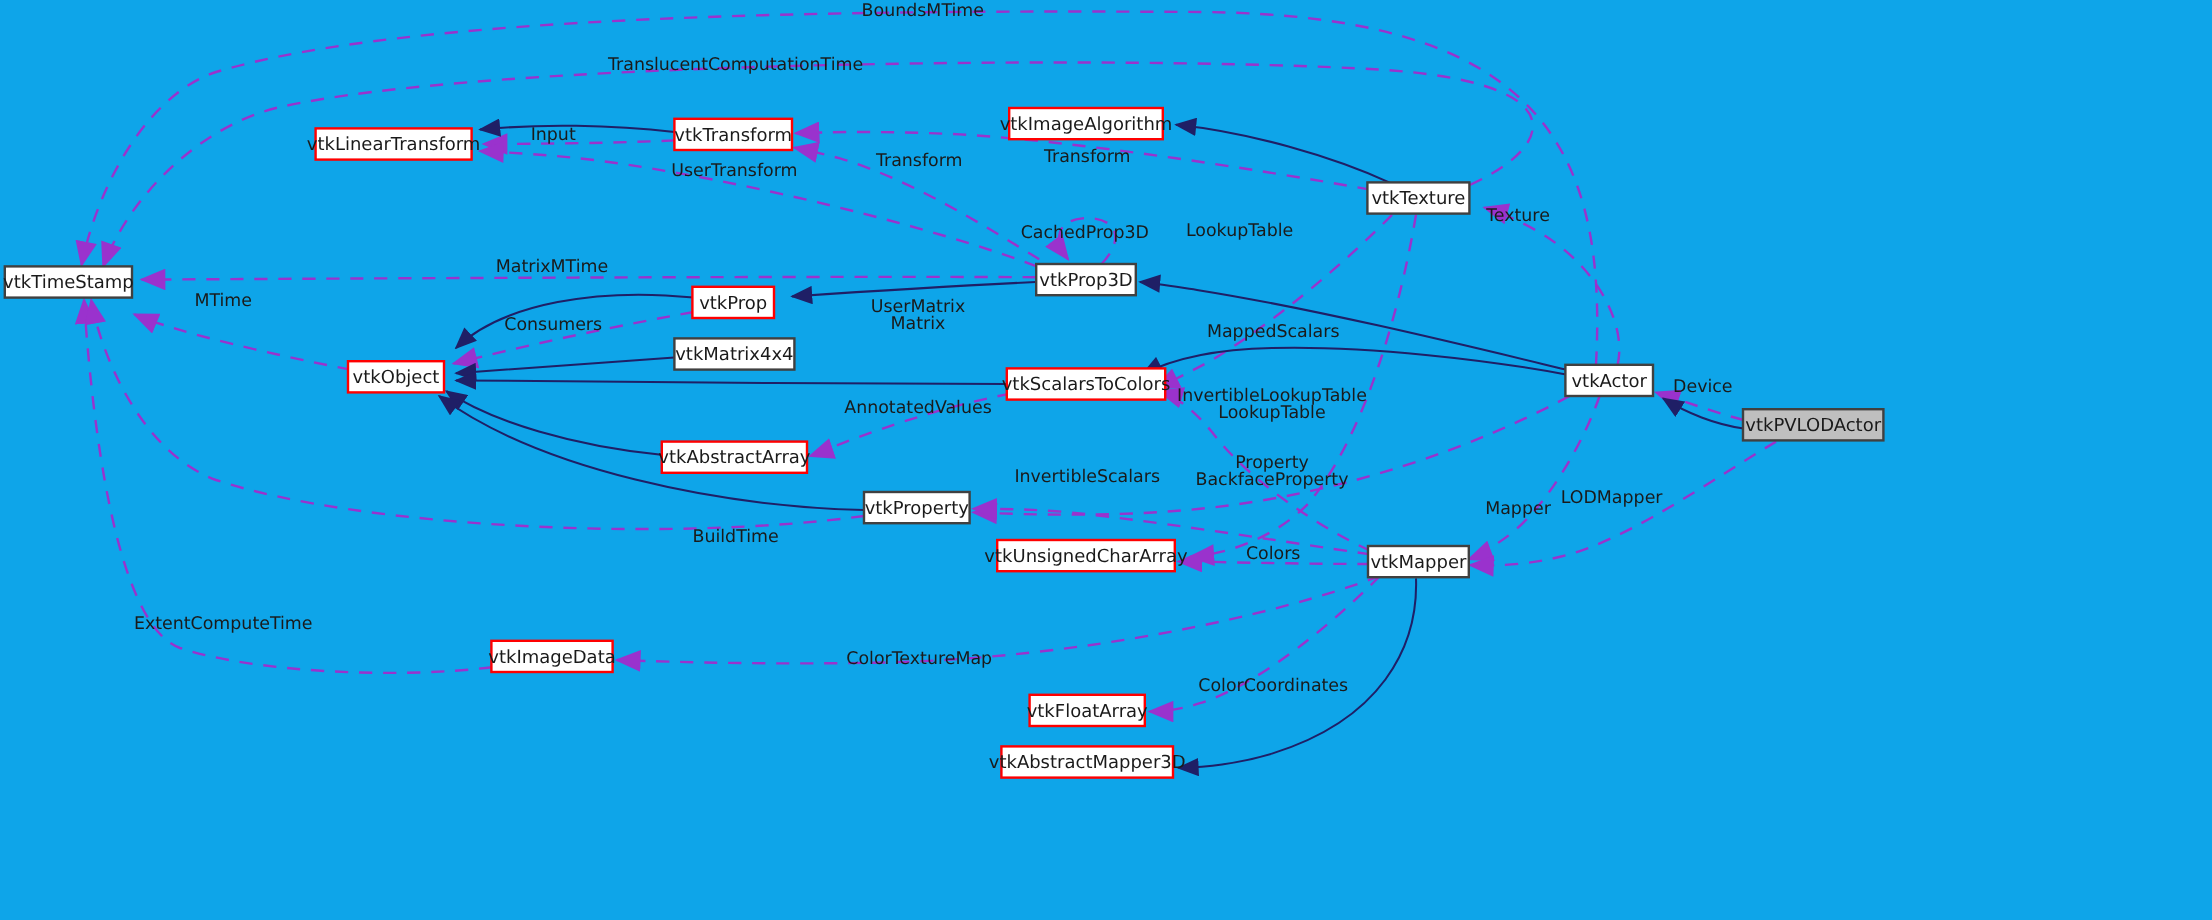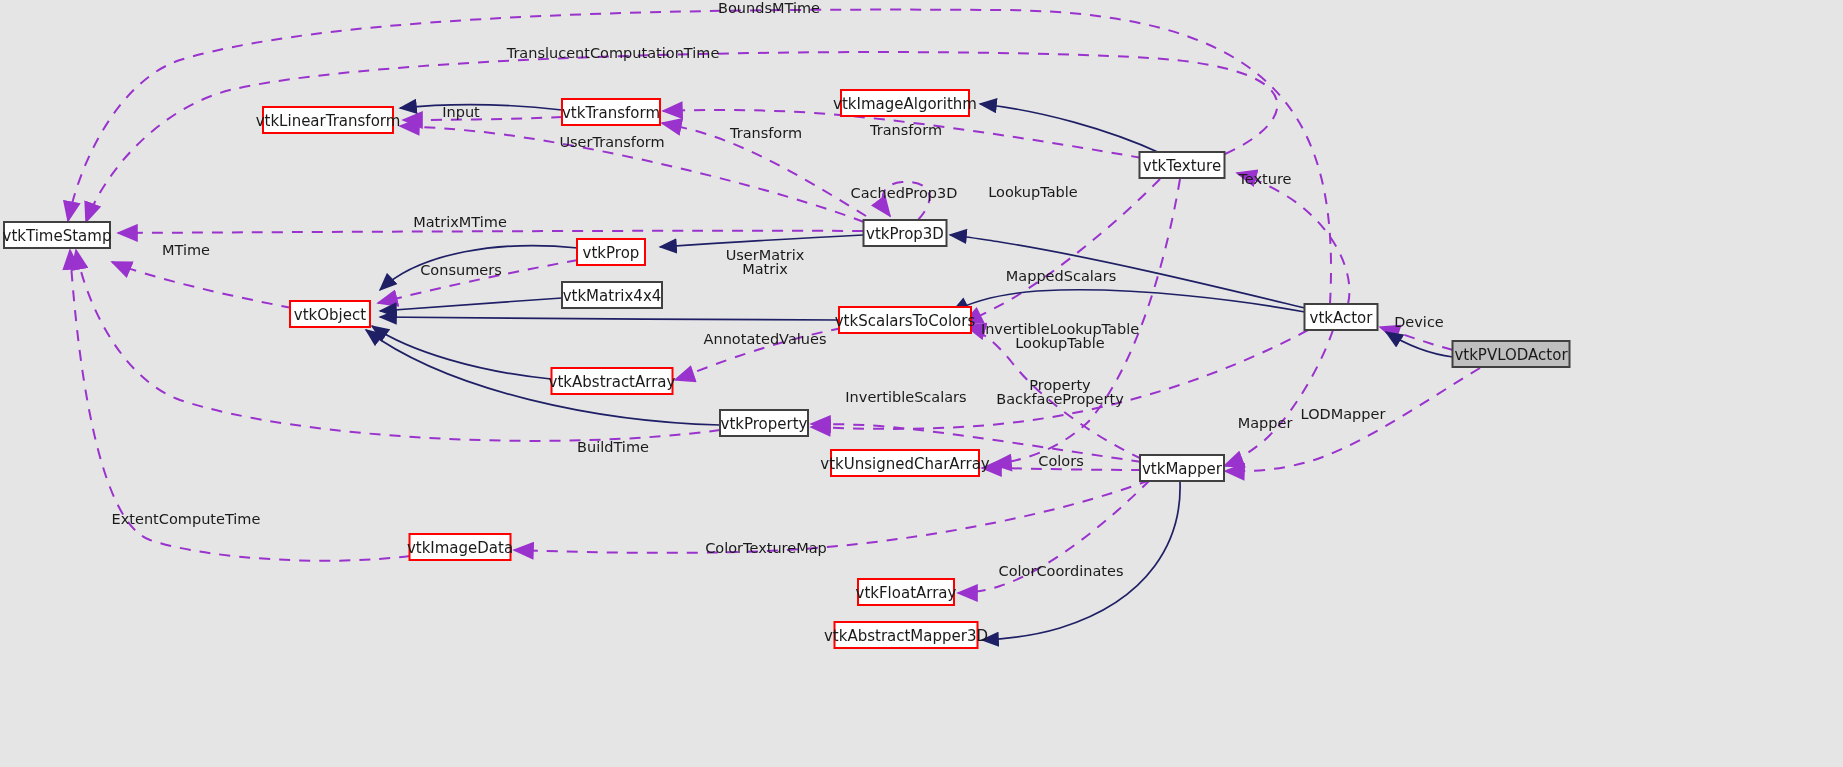--- a/index.html
+++ b/index.html
@@ -4,21 +4,21 @@
 <style>
   html, body {
     margin: 0;
     padding: 0;
     background: #ffffff;
   }
   #diagram-root {
     position: relative;
     width: 1843px;
     height: 767px;
-    background: #e5e5e5;
+    background: #0ea5e9;
     font-family: "DejaVu Sans", "Liberation Sans", sans-serif;
     overflow: hidden;
   }
   svg#graph {
     position: absolute;
     left: 0;
     top: 0;
     width: 1843px;
     height: 767px;
     display: block;

